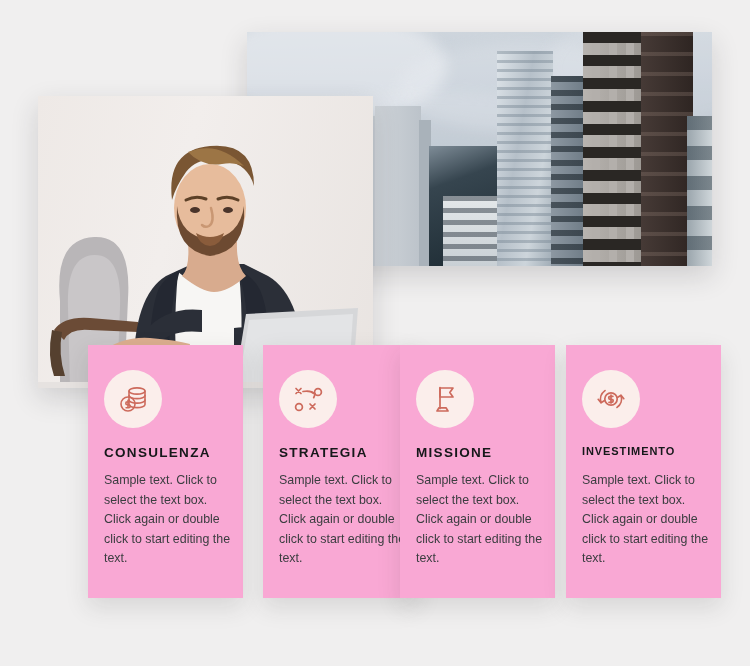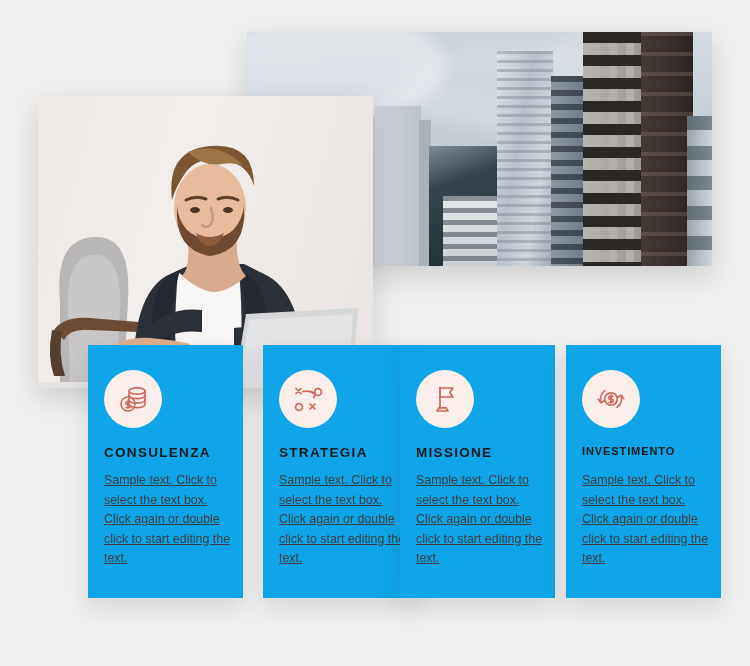--- a/index.html
+++ b/index.html
@@ -70,21 +70,21 @@
     inset: 0;
     background: linear-gradient(105deg,#eee9e6 0%,#f2eeec 40%,#e9e4e1 100%);
   }
 
   
   .card {
     position: absolute;
     top: 345px;
     width: 155px;
     height: 253px;
-    background: #0ea5e9;
+    background: #f9a8d4;
     box-shadow: 0 9px 22px rgba(45,45,50,0.13);
   }
   #card-0 { left: 88px; }
   #card-1 { left: 263px; }
   #card-2 { left: 400px; }
   #card-3 { left: 566px; }
 
   .icon-wrap {
     position: absolute;
     left: 16px;
@@ -116,21 +116,20 @@
   #card-3 .card-title { font-size: 11px; letter-spacing: 0.9px; text-align: center; }
 
   .card-body {
     position: absolute;
     left: 16px;
     top: 126px;
     width: 128px;
     font-size: 12.4px;
     line-height: 19.5px;
     color: #3b3d40;
-    text-decoration: underline;
   }
 
   
   #footer {
     position: absolute;
     left: 0;
     top: 615px;
     width: 750px;
     text-align: center;
     font-size: 11.5px;

